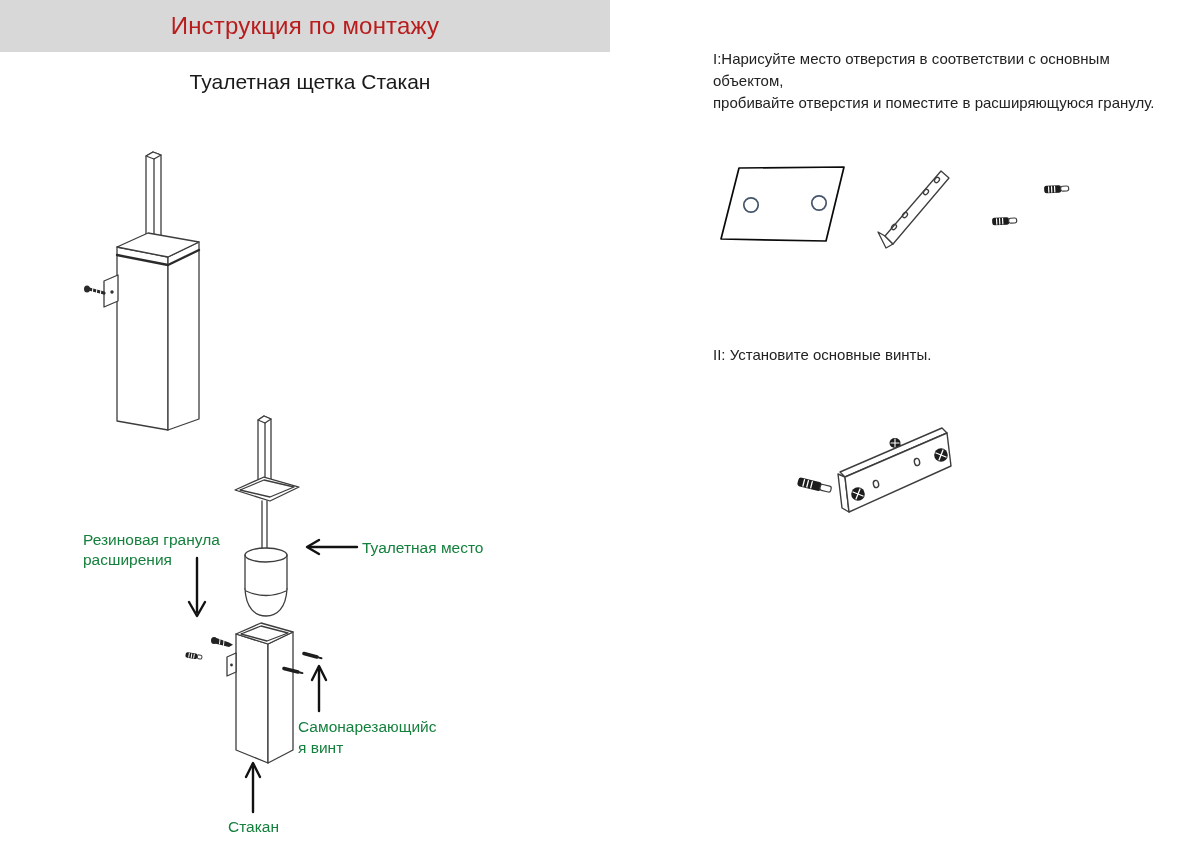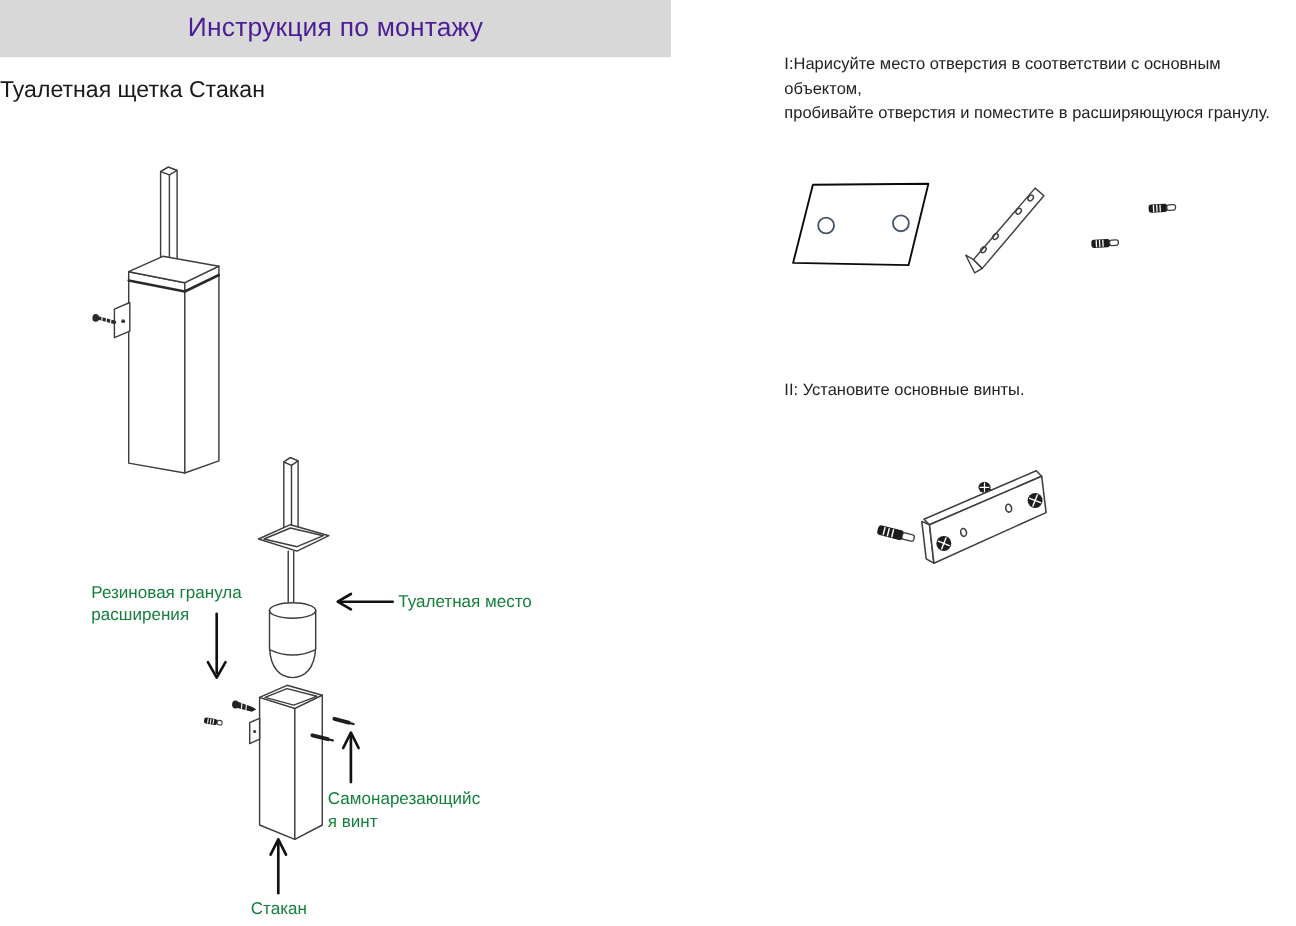--- a/index.html
+++ b/index.html
@@ -11,24 +11,25 @@
     color:#1c1c1c;
     overflow:hidden;
   }
   .header-bar{
     position:absolute;left:0;top:0;
     width:610px;height:52px;
     background:#d8d8d8;
     display:flex;align-items:center;justify-content:center;
   }
   .header-bar .title{
-    font-size:24px;color:#4c1d95;letter-spacing:0.2px;
+    font-size:24px;color:#b91c1c;letter-spacing:0.2px;
   }
   .product-title{
     position:absolute;left:0;top:70px;width:620px;
+    text-align:center;
     font-size:21px;color:#1a1a1a;
   }
   .lineart{
     position:absolute;left:0;top:0;width:1178px;height:842px;
   }
   .callout{
     position:absolute;
     font-size:15.5px;line-height:20px;color:#15803d;
     white-space:pre-line;
   }

